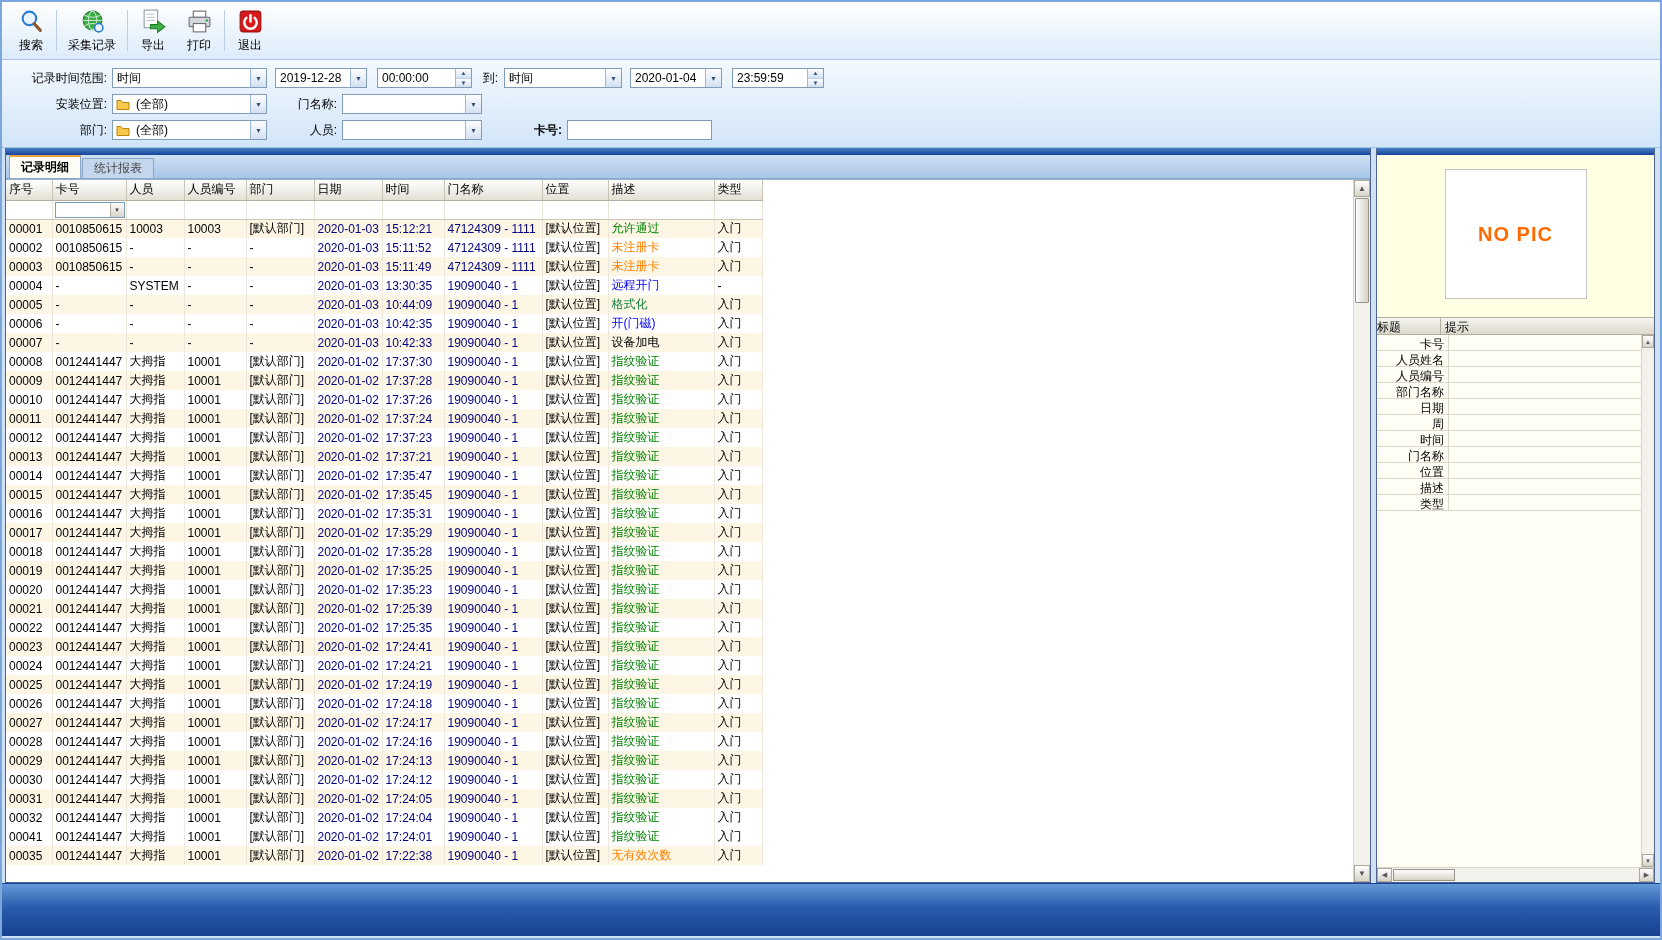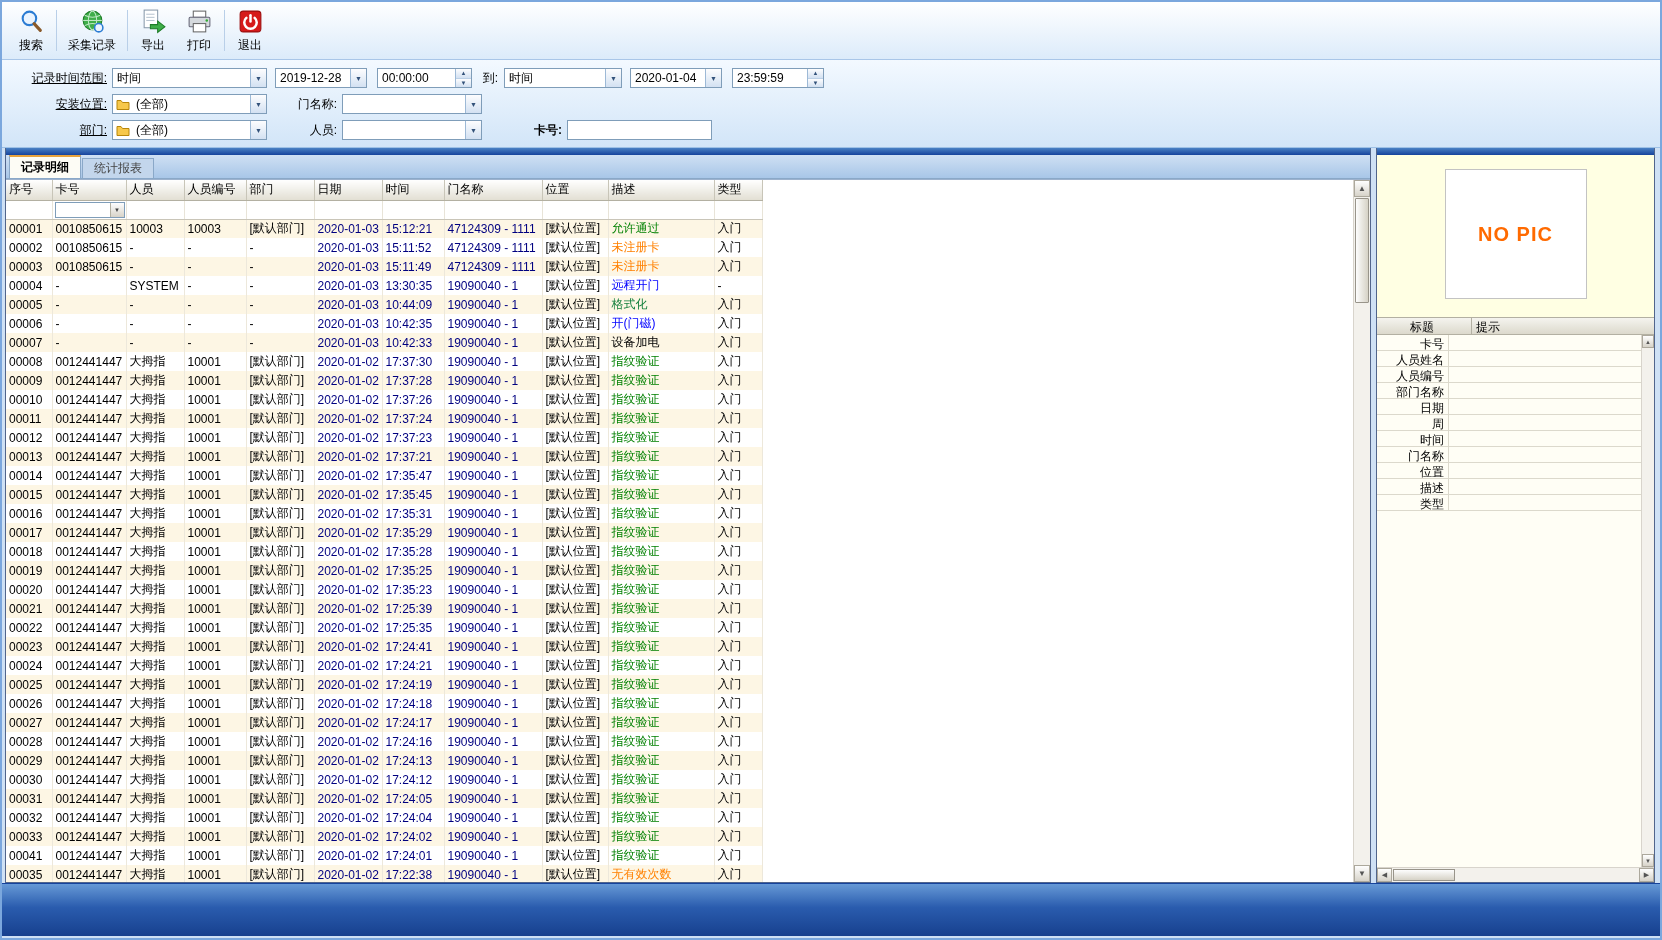--- a/index.html
+++ b/index.html
@@ -12,21 +12,21 @@
   
   .toolbar{height:58px;background:linear-gradient(#ffffff,#dcebfa);display:flex;align-items:stretch;padding:2px 6px;border-bottom:1px solid #a9c6e8;}
   .tbtn{display:flex;flex-direction:column;align-items:center;justify-content:center;padding:2px 9px;gap:2px;min-width:46px;cursor:default;}
   .tbtn .icon{width:27px;height:27px;display:flex;align-items:center;justify-content:center;}
   .tbtn .tlabel{white-space:nowrap;}
   .tsep{width:1px;background:#b9cfe8;margin:6px 2px;}
   
   .filterbar{height:88px;background:linear-gradient(#f3f9ff,#d2e5f8);padding:5px 10px;border-bottom:1px solid #9ec1e6;}
   .frow{display:flex;align-items:center;height:26px;}
   .flabel{display:inline-block;text-align:right;margin-right:5px;white-space:nowrap;}
-  .w95{width:95px;text-decoration:underline;}
+  .w95{width:95px;}
   .combo{display:flex;align-items:center;background:#fff;border:1px solid #7f9db9;height:20px;overflow:hidden;}
   .combo .val{flex:1;padding:0 4px;white-space:nowrap;overflow:hidden;}
   .combo .dd{width:16px;align-self:stretch;background:linear-gradient(#fdfdfe,#d3e1f2);border-left:1px solid #9db9d6;display:flex;align-items:center;justify-content:center;font-size:7px;color:#33527a;}
   .spinbtns{width:16px;align-self:stretch;display:flex;flex-direction:column;border-left:1px solid #9db9d6;}
   .spinbtns span{flex:1;background:linear-gradient(#fdfdfe,#d3e1f2);display:flex;align-items:center;justify-content:center;font-size:6px;color:#33527a;border-bottom:1px solid #bcd0e6;}
   .spinbtns span:last-child{border-bottom:none;}
   .textbox{height:20px;background:#fff;border:1px solid #7f9db9;padding:0 4px;font:inherit;}
   .folder{margin:0 2px 0 3px;flex:none;display:flex;}
   .c155{width:155px;} .c140{width:140px;} .c118{width:118px;} .c92{width:92px;} .c95{width:95px;} .c145{width:145px;}
   .gap8{margin-left:8px;} .gap10{margin-left:10px;} .gap55{margin-left:55px;} .gap14{margin-left:14px;} .gap40{margin-left:40px;}
@@ -61,21 +61,21 @@
   .sbtn{height:17px;background:linear-gradient(#fefefe,#d7d3c9);border:1px solid #aca89c;display:flex;align-items:center;justify-content:center;font-size:8px;color:#555;}
   .sbtn.down{position:absolute;bottom:0;left:0;right:0;}
   .sbtn.up{position:absolute;top:0;left:0;right:0;}
   .sthumb{position:absolute;top:18px;left:1px;right:1px;height:105px;background:linear-gradient(90deg,#fdfdfd,#d6d2c6);border:1px solid #98948a;border-radius:1px;}
   
   .right{width:279px;display:flex;flex-direction:column;border:1px solid #51658c;border-top:none;background:#fffef5;}
   .photo-area{height:162px;background:#ffffe3;flex:none;display:flex;align-items:flex-start;justify-content:center;padding-top:14px;}
   .nopic-box{width:142px;height:130px;background:#fff;border:1px solid #c3c3c3;display:flex;align-items:center;justify-content:center;}
   .nopic{color:#ff6a00;font-size:20px;font-weight:bold;letter-spacing:1px;}
   .info-header{height:18px;display:flex;background:linear-gradient(#f5f4ef,#dcd9cc);border-top:1px solid #b3b0a2;border-bottom:1px solid #b3b0a2;flex:none;}
-  .info-header .ih1{width:95px;text-align:center;padding:1px 4px 0 0;border-right:1px solid #b3b0a2;}
+  .info-header .ih1{width:64px;text-align:left;padding:1px 4px 0 0;border-right:1px solid #b3b0a2;}
   .info-header .ih2{flex:1;padding:1px 0 0 4px;}
   .info-body{flex:1;position:relative;padding-right:13px;overflow:hidden;background:#fffef5;}
   .info-row{display:flex;height:16px;border-bottom:1px solid #dcd9cc;}
   .info-title{width:72px;text-align:right;padding:1px 4px 0 0;border-right:1px solid #dcd9cc;white-space:nowrap;}
   .info-hint{flex:1;}
   .vscroll2{position:absolute;top:0;right:0;bottom:0;width:13px;background:#f3f1ec;border-left:1px solid #d8d4cc;}
   .vscroll2 .sbtn{height:13px;font-size:6px;}
   .hscroll{height:15px;flex:none;background:#f3f1ec;border-top:1px solid #d8d4cc;display:flex;align-items:stretch;}
   .hbtn{width:15px;background:linear-gradient(#fefefe,#d7d3c9);border:1px solid #aca89c;display:flex;align-items:center;justify-content:center;font-size:7px;color:#555;flex:none;}
   .hthumb{width:62px;margin:1px 0 1px 1px;background:linear-gradient(#fdfdfd,#d6d2c6);border:1px solid #98948a;flex:none;}
@@ -690,33 +690,20 @@
                 <td>大拇指</td>
                 <td>10001</td>
                 <td>[默认部门]</td>
                 <td class="navy">2020-01-02</td>
                 <td class="navy">17:24:04</td>
                 <td class="navy">19090040 - 1</td>
                 <td>[默认位置]</td>
                 <td class="dc-green">指纹验证</td>
                 <td>入门</td>
               </tr>
-              <tr class="row-odd">
-                <td>00033</td>
-                <td>0012441447</td>
-                <td>大拇指</td>
-                <td>10001</td>
-                <td>[默认部门]</td>
-                <td class="navy">2020-01-02</td>
-                <td class="navy">17:24:02</td>
-                <td class="navy">19090040 - 1</td>
-                <td>[默认位置]</td>
-                <td class="dc-green">指纹验证</td>
-                <td>入门</td>
-              </tr>
               <tr class="row-even">
                 <td>00041</td>
                 <td>0012441447</td>
                 <td>大拇指</td>
                 <td>10001</td>
                 <td>[默认部门]</td>
                 <td class="navy">2020-01-02</td>
                 <td class="navy">17:24:01</td>
                 <td class="navy">19090040 - 1</td>
                 <td>[默认位置]</td>

